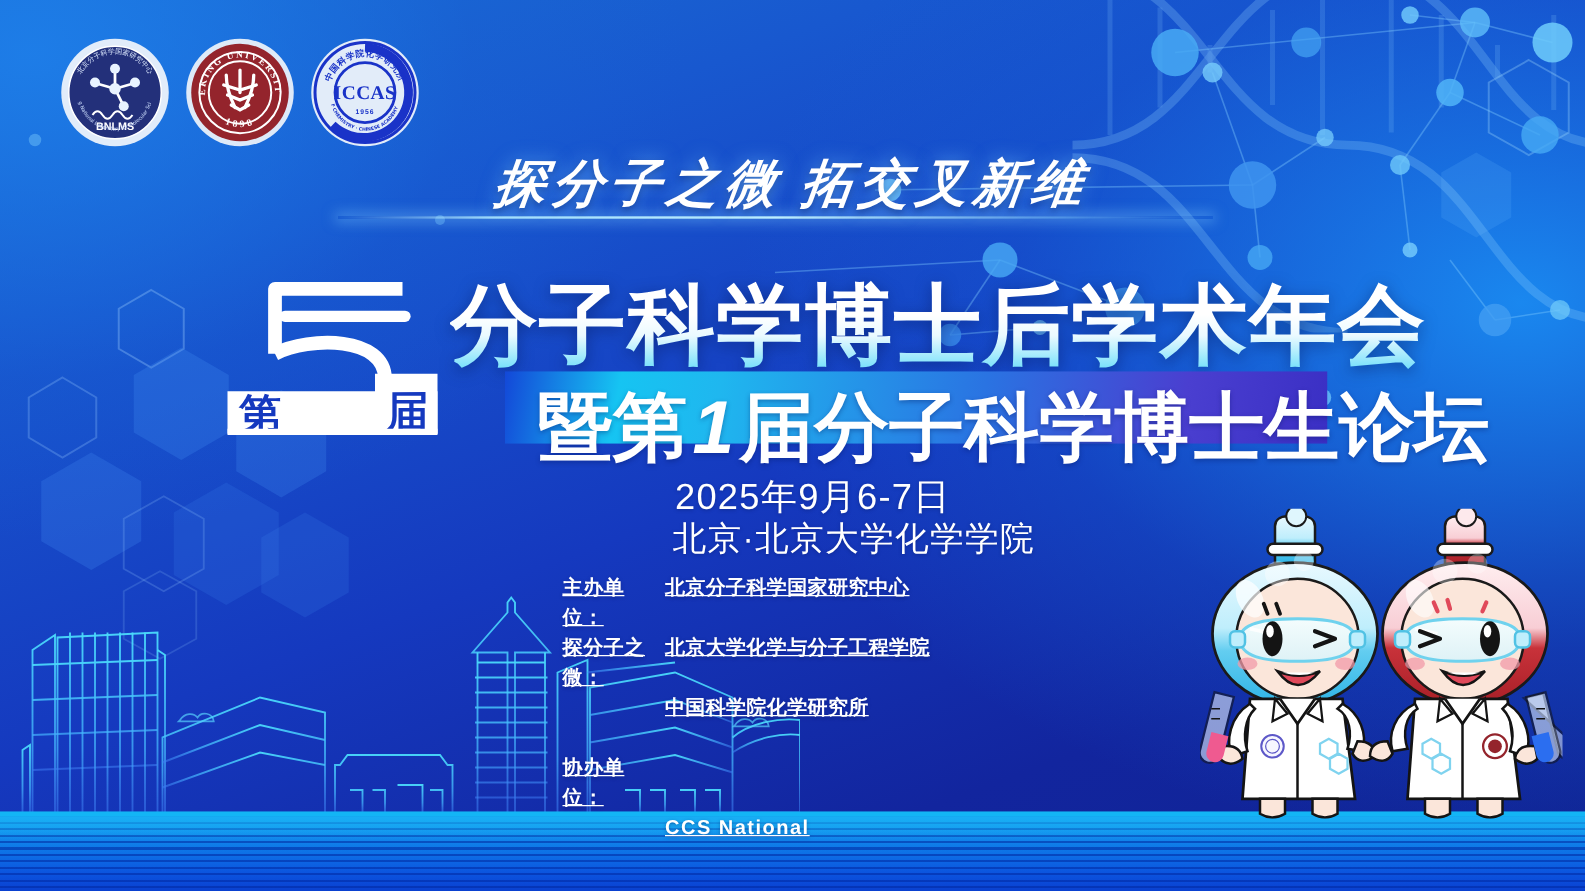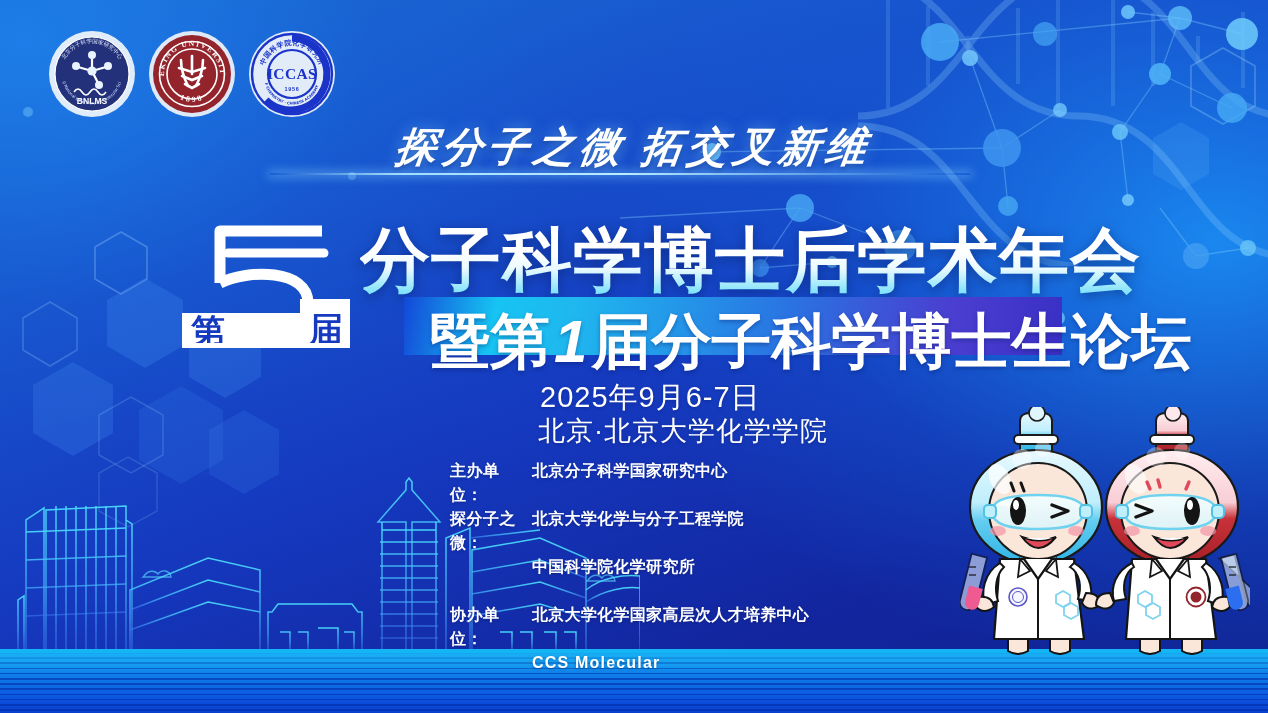--- a/index.html
+++ b/index.html
@@ -105,21 +105,21 @@
   }
   .date { left:540px; top:378px; font-size:29px; letter-spacing:1px; }
   .place { left:538px; top:413px; font-size:27px; letter-spacing:1px; }
 
   
   .orgs {
     position:absolute; left:450px; top:459px;
     color:#ffffff; font-size:16px; line-height:24px;
     text-shadow:0 1px 3px rgba(0,20,80,.35);
   }
-  .org-row { display:flex; }
+  .org-row { display:flex;text-decoration:underline; }
   .org-label { width:82px; flex:0 0 82px; font-weight:bold; letter-spacing:.5px; }
   .org-label.blank { visibility:hidden; }
   .org-val { font-weight:bold; letter-spacing:.3px; }
   .org-val.latin { font-weight:bold; letter-spacing:1.2px; }
 
   
   .mascots { position:absolute; right:18px; bottom:58px; width:290px; height:248px; }
   .mascots svg { display:block; }
 </style>
 </head>
@@ -434,25 +434,24 @@
     <div class="org-row">
       <span class="org-label">探分子之微：</span>
       <span class="org-val">北京大学化学与分子工程学院</span>
     </div>
     <div class="org-row">
       <span class="org-label blank">主办单位：</span>
       <span class="org-val">中国科学院化学研究所</span>
     </div>
     <div class="org-row">
       <span class="org-label">协办单位：</span>
-      <span class="org-val">北京大学化学国家高层次人才培养中心</span>
     </div>
     <div class="org-row">
       <span class="org-label blank">主办单位：</span>
-      <span class="org-val latin">CCS Molecular</span>
+      <span class="org-val latin">CCS National</span>
     </div>
   </div>
 
   <div class="mascots">
     <svg width="290" height="248" viewBox="0 0 290 248">
       <defs>
         <linearGradient id="flaskB" x1="0" y1="0" x2="0" y2="1">
           <stop offset="0%" stop-color="#e8f9ff"></stop>
           <stop offset="46%" stop-color="#bfeefc"></stop>
           <stop offset="62%" stop-color="#63cdf0"></stop>

